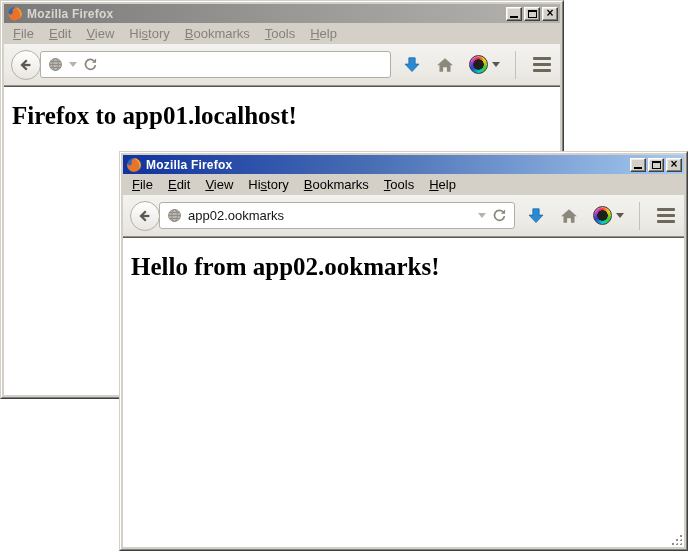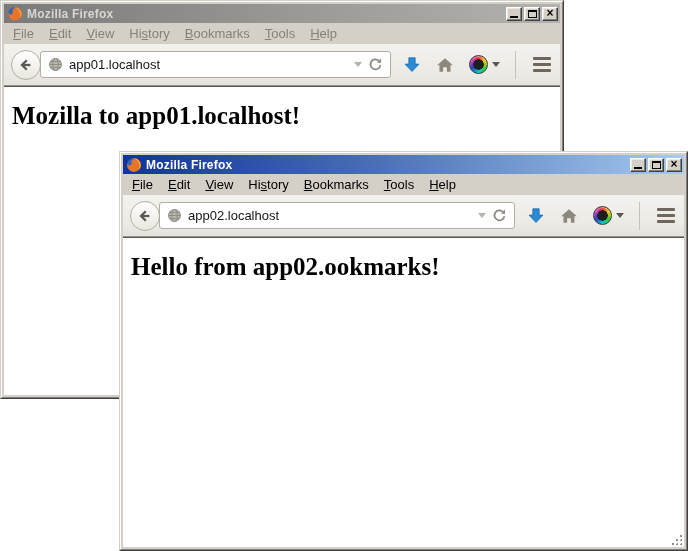--- a/index.html
+++ b/index.html
@@ -123,21 +123,20 @@
             <path d="M4.4 8H12.4" stroke="#5c5952" stroke-width="2.3"></path>
           </svg>
         </span>
         <span class="urlbar">
           <svg width="15" height="15" viewBox="0 0 16 16">
             <circle cx="8" cy="8" r="6.4" fill="#b9b6af"></circle>
             <circle cx="8" cy="8" r="6.4" fill="none" stroke="#8f8b83" stroke-width="1"></circle>
             <ellipse cx="8" cy="8" rx="3" ry="6.4" fill="none" stroke="#8f8b83" stroke-width="1"></ellipse>
             <path d="M1.6 8h12.8M2.6 4.8h10.8M2.6 11.2h10.8" stroke="#8f8b83" stroke-width="1" fill="none"></path>
           </svg>
-          <span class="url-text">app01.localhost</span>
           <span class="url-drop"></span>
           <svg width="15" height="15" viewBox="0 0 16 16">
             <path d="M13.2 8.6A5.3 5.3 0 1 1 11.6 4" fill="none" stroke="#8a867d" stroke-width="1.8"></path>
             <path d="M13.9 1.6v4.4h-4.4z" fill="#8a867d"></path>
           </svg>
         </span>
         <span class="tool-cluster">
           <span class="icon-btn">
             <svg width="18" height="18" viewBox="0 0 16 16">
               <path d="M5.2 1.6h5.6v5.6h3.4L8 13.8 1.8 7.2h3.4z" fill="#2a8ad4" stroke="#1868a8" stroke-width="0.7"></path>
@@ -155,21 +154,21 @@
           <span class="v-sep"></span>
           <span class="hamburger">
             <span></span>
               <span></span>
               <span></span>
           </span>
         </span>
       </div>
 
       <div class="content">
-        <h1>Mozilla to app01.localhost!</h1>
+        <h1>Firefox to app01.localhost!</h1>
       </div>
 
     </div>
   </div>
 
   <div class="window active" id="win2">
     <div class="win-inner">
 
       <div class="titlebar">
         <svg width="16" height="16" viewBox="0 0 16 16">
@@ -208,21 +207,21 @@
             <path d="M4.4 8H12.4" stroke="#5c5952" stroke-width="2.3"></path>
           </svg>
         </span>
         <span class="urlbar">
           <svg width="15" height="15" viewBox="0 0 16 16">
             <circle cx="8" cy="8" r="6.4" fill="#b9b6af"></circle>
             <circle cx="8" cy="8" r="6.4" fill="none" stroke="#8f8b83" stroke-width="1"></circle>
             <ellipse cx="8" cy="8" rx="3" ry="6.4" fill="none" stroke="#8f8b83" stroke-width="1"></ellipse>
             <path d="M1.6 8h12.8M2.6 4.8h10.8M2.6 11.2h10.8" stroke="#8f8b83" stroke-width="1" fill="none"></path>
           </svg>
-          <span class="url-text">app02.localhost</span>
+          <span class="url-text">app02.ookmarks</span>
           <span class="url-drop"></span>
           <svg width="15" height="15" viewBox="0 0 16 16">
             <path d="M13.2 8.6A5.3 5.3 0 1 1 11.6 4" fill="none" stroke="#8a867d" stroke-width="1.8"></path>
             <path d="M13.9 1.6v4.4h-4.4z" fill="#8a867d"></path>
           </svg>
         </span>
         <span class="tool-cluster">
           <span class="icon-btn">
             <svg width="18" height="18" viewBox="0 0 16 16">
               <path d="M5.2 1.6h5.6v5.6h3.4L8 13.8 1.8 7.2h3.4z" fill="#2a8ad4" stroke="#1868a8" stroke-width="0.7"></path>

